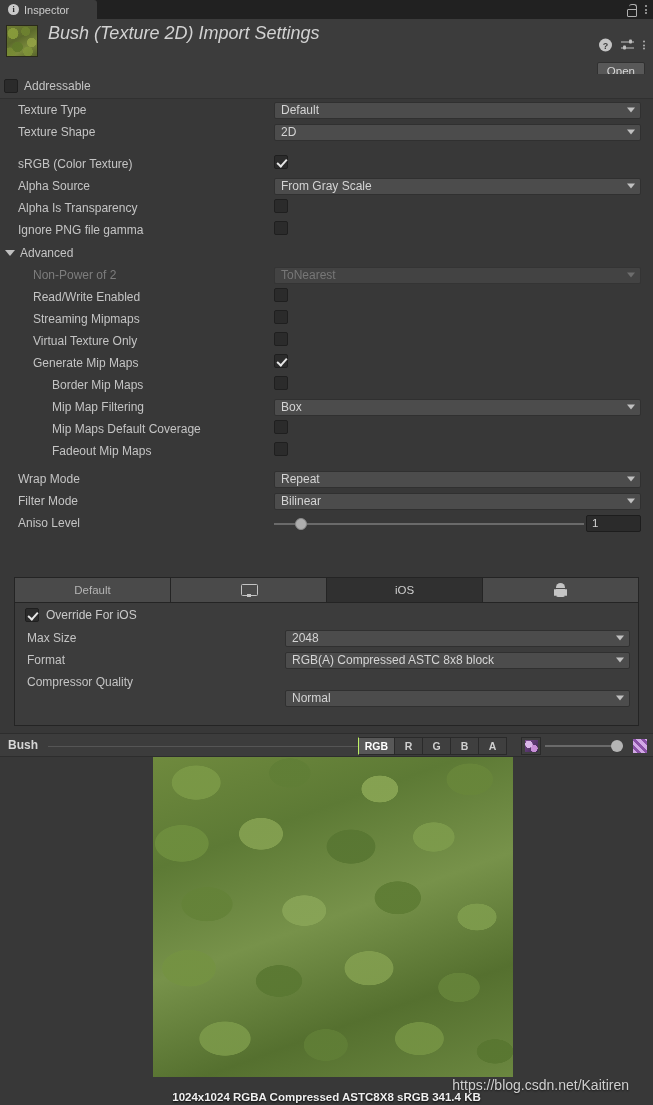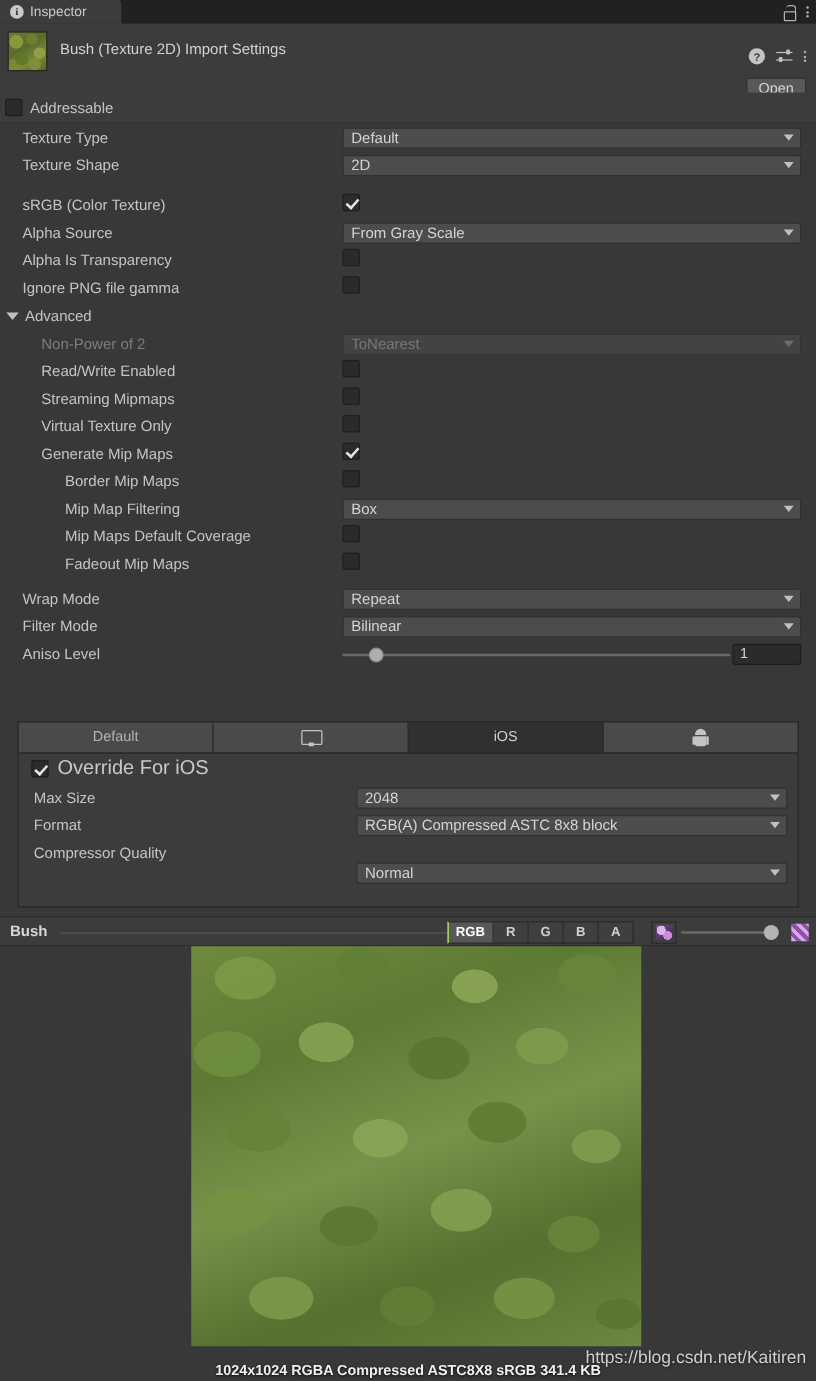--- a/index.html
+++ b/index.html
@@ -59,22 +59,22 @@
     background:
       radial-gradient(circle at 20% 25%, rgba(140,160,60,.85) 0 16%, transparent 17%),
       radial-gradient(circle at 62% 18%, rgba(110,130,48,.9) 0 14%, transparent 15%),
       radial-gradient(circle at 82% 55%, rgba(150,165,70,.8) 0 15%, transparent 16%),
       radial-gradient(circle at 35% 70%, rgba(96,120,42,.9) 0 18%, transparent 19%),
       radial-gradient(circle at 70% 85%, rgba(130,150,58,.8) 0 14%, transparent 15%),
       radial-gradient(circle at 10% 90%, rgba(120,140,52,.8) 0 14%, transparent 15%),
       linear-gradient(150deg,#6f7c33 0%,#5c6a2c 40%,#7b8a3c 70%,#58642a 100%);
   }
   .obj-title {
-    position: absolute; left: 48px; top: 20px; transform: translateY(-50%);
-    font-size: 12px; color: #d2d2d2;
+    position: absolute; left: 48px; top: 14px; transform: translateY(-50%);
+    font-size: 18px; color: #d2d2d2; font-style: italic;
   }
   .hdr-icons {
     position: absolute; right: 8px; top: 26px; transform: translateY(-50%);
     display: flex; align-items: center; gap: 9px;
   }
   .help-ico {
     width: 13px; height: 13px; border-radius: 50%;
     background: #c4c4c4; color: #3c3c3c;
     font-size: 9px; font-weight: bold;
     display: flex; align-items: center; justify-content: center;
@@ -219,21 +219,21 @@
     position: absolute; left: 14px; top: 602px; width: 625px; height: 124px;
     background: #3c3c3c; border: 1px solid #242424;
   }
   .plat-panel .row .lbl { left: 12px; }
   .plat-panel .ctrl { left: 270px; }
   .plat-panel .dropdown { width: 345px; }
   .override-row {
     position: relative; height: 24px; display: flex; align-items: center;
     padding-left: 10px; gap: 7px;
   }
-  .override-row span { font-size: 16px; color: #c9c9c9; }
+  .override-row span { font-size: 12px; color: #c9c9c9; }
 
   
   .prev-bar {
     position: absolute; left: 0; top: 733px; width: 653px; height: 24px;
     background: #3c3c3c; border-top: 1px solid #2d2d2d; border-bottom: 1px solid #2d2d2d;
     display: flex; align-items: center;
   }
   .prev-name { position: absolute; left: 8px; font-size: 12px; color: #d6d6d6; font-weight: bold; }
   .prev-line {
     position: absolute; left: 48px; right: 288px; top: 12px; height: 1px; background: #555;
@@ -303,21 +303,21 @@
       radial-gradient(ellipse 40px 27px at 74% 88%, rgba(118,148,68,.88) 0 60%, transparent 62%),
       radial-gradient(ellipse 30px 20px at 95% 92%, rgba(88,118,48,.9) 0 60%, transparent 62%),
       linear-gradient(160deg,#6f8a3e 0%,#5d7a35 25%,#77924a 50%,#55702f 75%,#6b8740 100%);
   }
   .status-text {
     position: absolute; left: 0; top: 334px; width: 653px;
     text-align: center; font-size: 11.5px; font-weight: bold; color: #f0f0f0;
     text-shadow: 0 1px 2px rgba(0,0,0,.9);
   }
   .watermark {
-    position: absolute; right: 8px; top: 320px;
+    position: absolute; right: 24px; top: 320px;
     font-size: 14px; color: #d8d8d8; opacity: .95;
     text-shadow: 0 1px 2px rgba(0,0,0,.6);
   }
 </style>
 </head>
 <body>
 
 <div id="root">
 
   <div class="tabbar">

